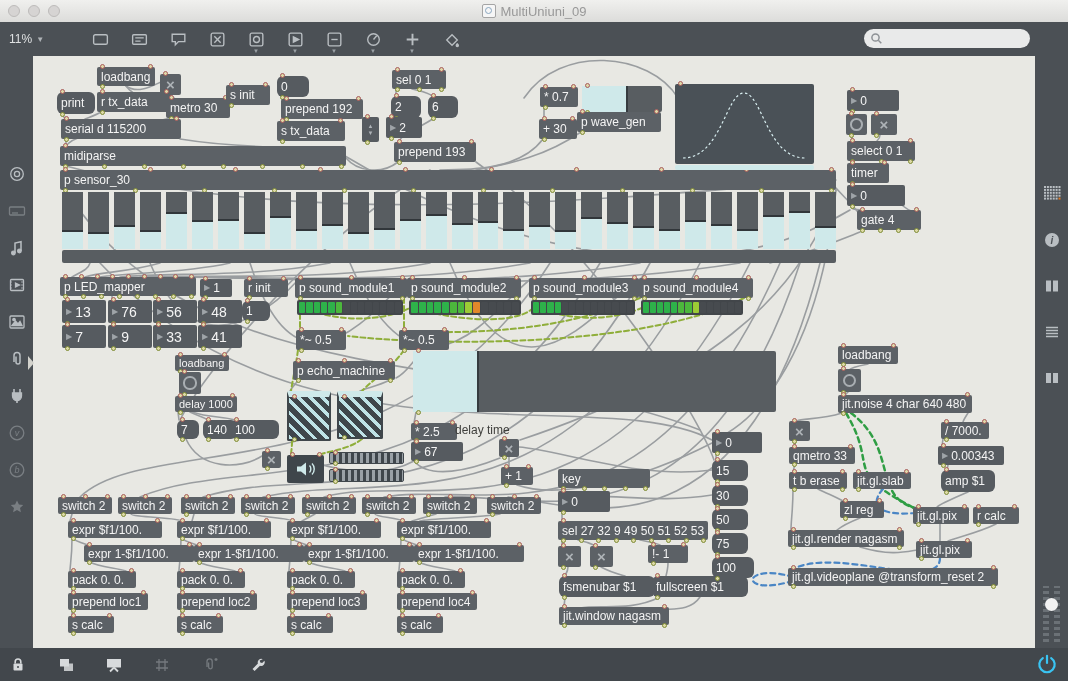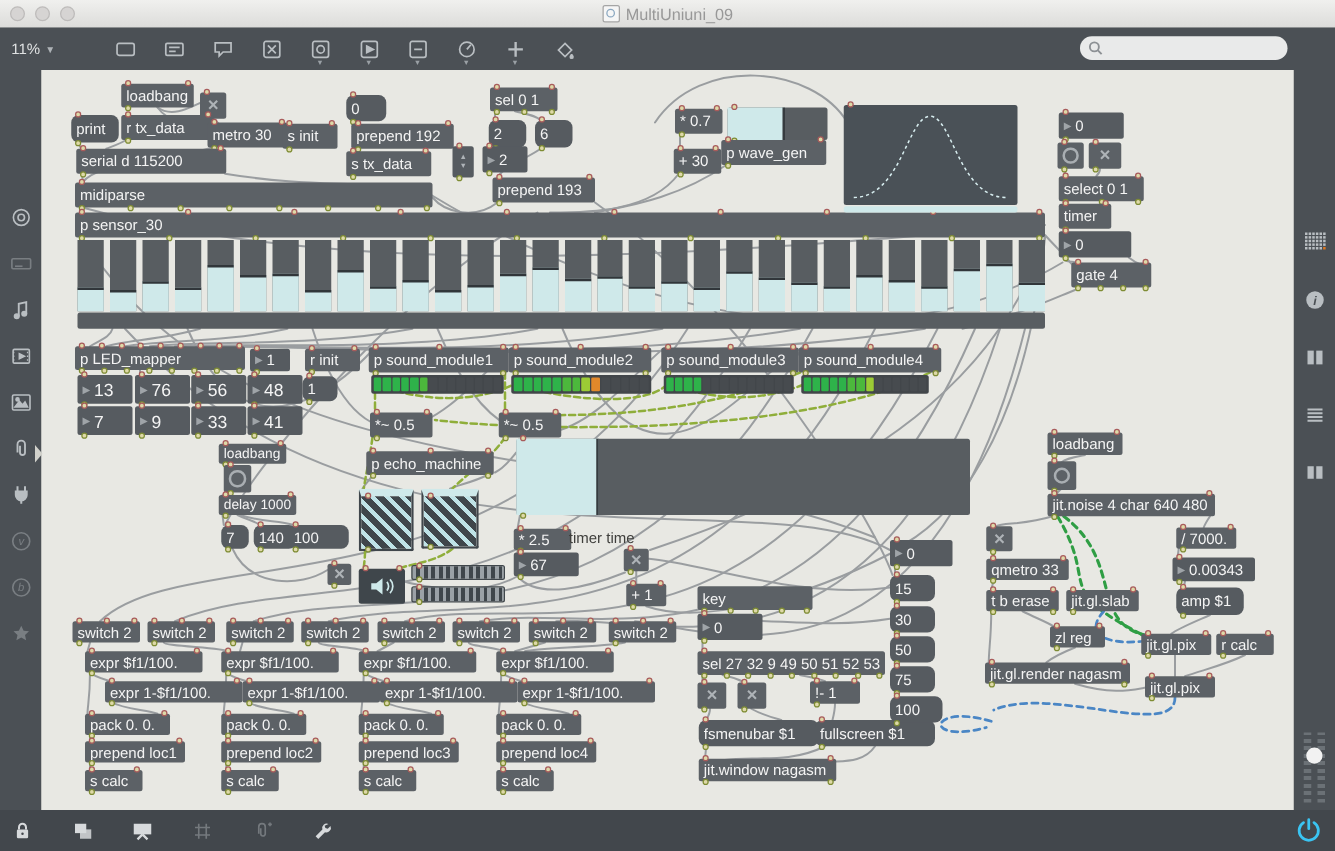--- a/index.html
+++ b/index.html
@@ -499,21 +499,21 @@
 </g>
 </g>
 </svg>
 
 <div id="boxes">
     <div class="box obj" style="left: 97px; top: 67px; width: 58px; height: 19px;">loadbang<span class="pdot pin" style="left: 3px;"></span><span class="pdot pin" style="left: 51px;"></span><span class="pdot pout" style="left: 3px;"></span></div>
     <div class="box toggle" style="left: 160px; top: 74px; width: 21px; height: 21px;">×<span class="pdot pin" style="left: 3px;"></span><span class="pdot pout" style="left: 3px;"></span></div>
     <div class="box msg" style="left: 57px; top: 92px; width: 38px; height: 22px;">print<span class="pdot pin" style="left: 3px;"></span><span class="pdot pout" style="left: 3px;"></span></div>
     <div class="box obj" style="left: 97px; top: 92px; width: 74px; height: 20px;">r tx_data<span class="pdot pin" style="left: 3px;"></span><span class="pdot pin" style="left: 67px;"></span><span class="pdot pout" style="left: 3px;"></span></div>
     <div class="box obj" style="left: 166px; top: 98px; width: 64px; height: 20px;">metro 30<span class="pdot pin" style="left: 3px;"></span><span class="pdot pin" style="left: 57px;"></span><span class="pdot pout" style="left: 3px;"></span></div>
-    <div class="box obj" style="left: 226px; top: 99px; width: 44px; height: 20px; text-align: right;">s init<span class="pdot pin" style="left: 3px;"></span><span class="pdot pin" style="left: 37px;"></span><span class="pdot pout" style="left: 3px;"></span></div>
+    <div class="box obj" style="left: 226px; top: 85px; width: 44px; height: 20px; text-align: right;">s init<span class="pdot pin" style="left: 3px;"></span><span class="pdot pin" style="left: 37px;"></span><span class="pdot pout" style="left: 3px;"></span></div>
     <div class="box msg" style="left: 277px; top: 76px; width: 32px; height: 21px;">0<span class="pdot pin" style="left: 3px;"></span><span class="pdot pout" style="left: 3px;"></span></div>
     <div class="box obj" style="left: 281px; top: 99px; width: 82px; height: 20px;">prepend 192<span class="pdot pin" style="left: 3px;"></span><span class="pdot pin" style="left: 75px;"></span><span class="pdot pout" style="left: 3px;"></span></div>
     <div class="box obj" style="left: 277px; top: 121px; width: 68px; height: 20px;">s tx_data<span class="pdot pin" style="left: 3px;"></span><span class="pdot pin" style="left: 61px;"></span><span class="pdot pout" style="left: 3px;"></span></div>
     <div class="box obj" style="left: 61px; top: 119px; width: 120px; height: 20px;">serial d 115200<span class="pdot pin" style="left: 3px;"></span><span class="pdot pin" style="left: 113px;"></span><span class="pdot pout" style="left: 3px;"></span></div>
     <div class="box obj" style="left: 60px; top: 146px; width: 286px; height: 20px;">midiparse<span class="pdot pin" style="left: 3px;"></span><span class="pdot pout" style="left: 3px;"></span><span class="pdot pout" style="left: 42px;"></span><span class="pdot pout" style="left: 82px;"></span><span class="pdot pout" style="left: 121px;"></span><span class="pdot pout" style="left: 161px;"></span><span class="pdot pout" style="left: 200px;"></span><span class="pdot pout" style="left: 240px;"></span><span class="pdot pout" style="left: 279px;"></span></div>
     <div class="box obj" style="left: 60px; top: 170px; width: 776px; height: 20px;">p sensor_30<span class="pdot pin" style="left: 3px;"></span><span class="pdot pin" style="left: 88px;"></span><span class="pdot pin" style="left: 173px;"></span><span class="pdot pin" style="left: 258px;"></span><span class="pdot pin" style="left: 343px;"></span><span class="pdot pin" style="left: 429px;"></span><span class="pdot pin" style="left: 514px;"></span><span class="pdot pin" style="left: 599px;"></span><span class="pdot pin" style="left: 684px;"></span><span class="pdot pin" style="left: 769px;"></span><span class="pdot pout" style="left: 3px;"></span><span class="pdot pout" style="left: 73px;"></span><span class="pdot pout" style="left: 142px;"></span><span class="pdot pout" style="left: 212px;"></span><span class="pdot pout" style="left: 282px;"></span><span class="pdot pout" style="left: 351px;"></span><span class="pdot pout" style="left: 421px;"></span><span class="pdot pout" style="left: 490px;"></span><span class="pdot pout" style="left: 560px;"></span><span class="pdot pout" style="left: 630px;"></span><span class="pdot pout" style="left: 699px;"></span><span class="pdot pout" style="left: 769px;"></span></div>
     <div class="box obj" style="left: 392px; top: 70px; width: 54px; height: 19px;">sel 0 1<span class="pdot pin" style="left: 3px;"></span><span class="pdot pin" style="left: 47px;"></span><span class="pdot pout" style="left: 3px;"></span><span class="pdot pout" style="left: 25px;"></span><span class="pdot pout" style="left: 47px;"></span></div>
     <div class="box msg" style="left: 391px; top: 96px; width: 30px; height: 22px;">2<span class="pdot pin" style="left: 3px;"></span><span class="pdot pout" style="left: 3px;"></span></div>
     <div class="box msg" style="left: 428px; top: 96px; width: 30px; height: 22px;">6<span class="pdot pin" style="left: 3px;"></span><span class="pdot pout" style="left: 3px;"></span></div>
     <div class="box incdec" style="left: 362px; top: 117px; width: 17px; height: 25px;">
@@ -603,21 +603,21 @@
     <div class="box gainh" style="left: 329px; top: 469px; width: 75px; height: 13px;">
       <span class="pdot pin" style="left: 3px;"></span>
       <span class="pdot pout" style="left: 3px;"></span>
     </div>
     <div class="box slider" style="left: 413px; top: 351px; width: 363px; height: 61px;">
       <div class="sfill" style="width: 17.5%;"></div>
       <span class="pdot pin" style="left: 3px;"></span>
       <span class="pdot pout" style="left: 3px;"></span>
     </div>
     <div class="box obj" style="left: 411px; top: 423px; width: 46px; height: 17px;">* 2.5<span class="pdot pin" style="left: 3px;"></span><span class="pdot pin" style="left: 39px;"></span><span class="pdot pout" style="left: 3px;"></span></div>
-    <div class="box comment" style="left: 455px; top: 423px; width: 62px; height: 14px;">timer time</div>
+    <div class="box comment" style="left: 455px; top: 423px; width: 62px; height: 14px;">delay time</div>
     <div class="box num" style="left: 411px; top: 442px; width: 52px; height: 19px;"><span class="tri">▶</span>67<span class="pdot pin" style="left: 3px;"></span><span class="pdot pout" style="left: 3px;"></span></div>
     <div class="box toggle" style="left: 499px; top: 439px; width: 20px; height: 18px;">×<span class="pdot pin" style="left: 3px;"></span><span class="pdot pout" style="left: 3px;"></span></div>
     <div class="box obj" style="left: 501px; top: 467px; width: 32px; height: 18px;">+ 1<span class="pdot pin" style="left: 3px;"></span><span class="pdot pin" style="left: 25px;"></span><span class="pdot pout" style="left: 3px;"></span></div>
     <div class="box obj" style="left: 558px; top: 469px; width: 92px; height: 19px;">key<span class="pdot pout" style="left: 3px;"></span><span class="pdot pout" style="left: 24px;"></span><span class="pdot pout" style="left: 44px;"></span><span class="pdot pout" style="left: 65px;"></span><span class="pdot pout" style="left: 85px;"></span></div>
     <div class="box num" style="left: 558px; top: 491px; width: 52px; height: 21px;"><span class="tri">▶</span>0<span class="pdot pin" style="left: 3px;"></span><span class="pdot pout" style="left: 3px;"></span></div>
     <div class="box obj" style="left: 558px; top: 521px; width: 150px; height: 19px;">sel 27 32 9 49 50 51 52 53<span class="pdot pin" style="left: 3px;"></span><span class="pdot pout" style="left: 3px;"></span><span class="pdot pout" style="left: 21px;"></span><span class="pdot pout" style="left: 38px;"></span><span class="pdot pout" style="left: 56px;"></span><span class="pdot pout" style="left: 73px;"></span><span class="pdot pout" style="left: 91px;"></span><span class="pdot pout" style="left: 108px;"></span><span class="pdot pout" style="left: 126px;"></span><span class="pdot pout" style="left: 143px;"></span></div>
     <div class="box toggle" style="left: 558px; top: 546px; width: 23px; height: 21px;">×<span class="pdot pin" style="left: 3px;"></span><span class="pdot pout" style="left: 3px;"></span></div>
     <div class="box toggle" style="left: 590px; top: 546px; width: 23px; height: 21px;">×<span class="pdot pin" style="left: 3px;"></span><span class="pdot pout" style="left: 3px;"></span></div>
     <div class="box obj" style="left: 648px; top: 545px; width: 40px; height: 18px;">!- 1<span class="pdot pin" style="left: 3px;"></span><span class="pdot pin" style="left: 33px;"></span><span class="pdot pout" style="left: 3px;"></span></div>
     <div class="box msg" style="left: 559px; top: 576px; width: 96px; height: 21px;">fsmenubar $1<span class="pdot pin" style="left: 3px;"></span><span class="pdot pout" style="left: 3px;"></span></div>
@@ -669,20 +669,21 @@
     <div class="box obj" style="left: 789px; top: 447px; width: 66px; height: 17px;">qmetro 33<span class="pdot pin" style="left: 3px;"></span><span class="pdot pin" style="left: 59px;"></span><span class="pdot pout" style="left: 3px;"></span></div>
     <div class="box num" style="left: 938px; top: 446px; width: 66px; height: 19px;"><span class="tri">▶</span>0.00343<span class="pdot pin" style="left: 3px;"></span><span class="pdot pout" style="left: 3px;"></span></div>
     <div class="box obj" style="left: 789px; top: 472px; width: 58px; height: 17px;">t b erase<span class="pdot pin" style="left: 3px;"></span><span class="pdot pin" style="left: 51px;"></span><span class="pdot pout" style="left: 3px;"></span><span class="pdot pout" style="left: 51px;"></span></div>
     <div class="box obj" style="left: 853px; top: 472px; width: 58px; height: 17px;">jit.gl.slab<span class="pdot pin" style="left: 3px;"></span><span class="pdot pin" style="left: 51px;"></span><span class="pdot pout" style="left: 3px;"></span></div>
     <div class="box msg" style="left: 941px; top: 470px; width: 54px; height: 22px;">amp $1<span class="pdot pin" style="left: 3px;"></span><span class="pdot pout" style="left: 3px;"></span></div>
     <div class="box obj" style="left: 840px; top: 501px; width: 44px; height: 17px;">zl reg<span class="pdot pin" style="left: 3px;"></span><span class="pdot pin" style="left: 37px;"></span><span class="pdot pout" style="left: 3px;"></span></div>
     <div class="box obj" style="left: 913px; top: 507px; width: 56px; height: 17px;">jit.gl.pix<span class="pdot pin" style="left: 3px;"></span><span class="pdot pin" style="left: 49px;"></span><span class="pdot pout" style="left: 3px;"></span></div>
     <div class="box obj" style="left: 973px; top: 507px; width: 46px; height: 17px;">r calc<span class="pdot pin" style="left: 3px;"></span><span class="pdot pin" style="left: 39px;"></span><span class="pdot pout" style="left: 3px;"></span></div>
     <div class="box obj" style="left: 788px; top: 530px; width: 116px; height: 17px;">jit.gl.render nagasm<span class="pdot pin" style="left: 3px;"></span><span class="pdot pin" style="left: 109px;"></span><span class="pdot pout" style="left: 3px;"></span><span class="pdot pout" style="left: 109px;"></span></div>
     <div class="box obj" style="left: 916px; top: 541px; width: 56px; height: 17px;">jit.gl.pix<span class="pdot pin" style="left: 3px;"></span><span class="pdot pin" style="left: 49px;"></span><span class="pdot pout" style="left: 3px;"></span></div>
+    <div class="box obj" style="left: 788px; top: 568px; width: 210px; height: 18px;">jit.gl.videoplane @transform_reset 2<span class="pdot pin" style="left: 3px;"></span><span class="pdot pin" style="left: 203px;"></span><span class="pdot pout" style="left: 3px;"></span><span class="pdot pout" style="left: 203px;"></span></div>
     <div class="box band" style="left: 62px; top: 250px; width: 774px; height: 13px;"></div>
     <div class="mslider" style="left: 62px; top: 192px; width: 774px; height: 57px;">
       <div class="mcol">
         <div class="fill" style="height: 30%;"></div>
       </div>
       <div class="mcol">
         <div class="fill" style="height: 27%;"></div>
       </div>
       <div class="mcol">
         <div class="fill" style="height: 38%;"></div>

